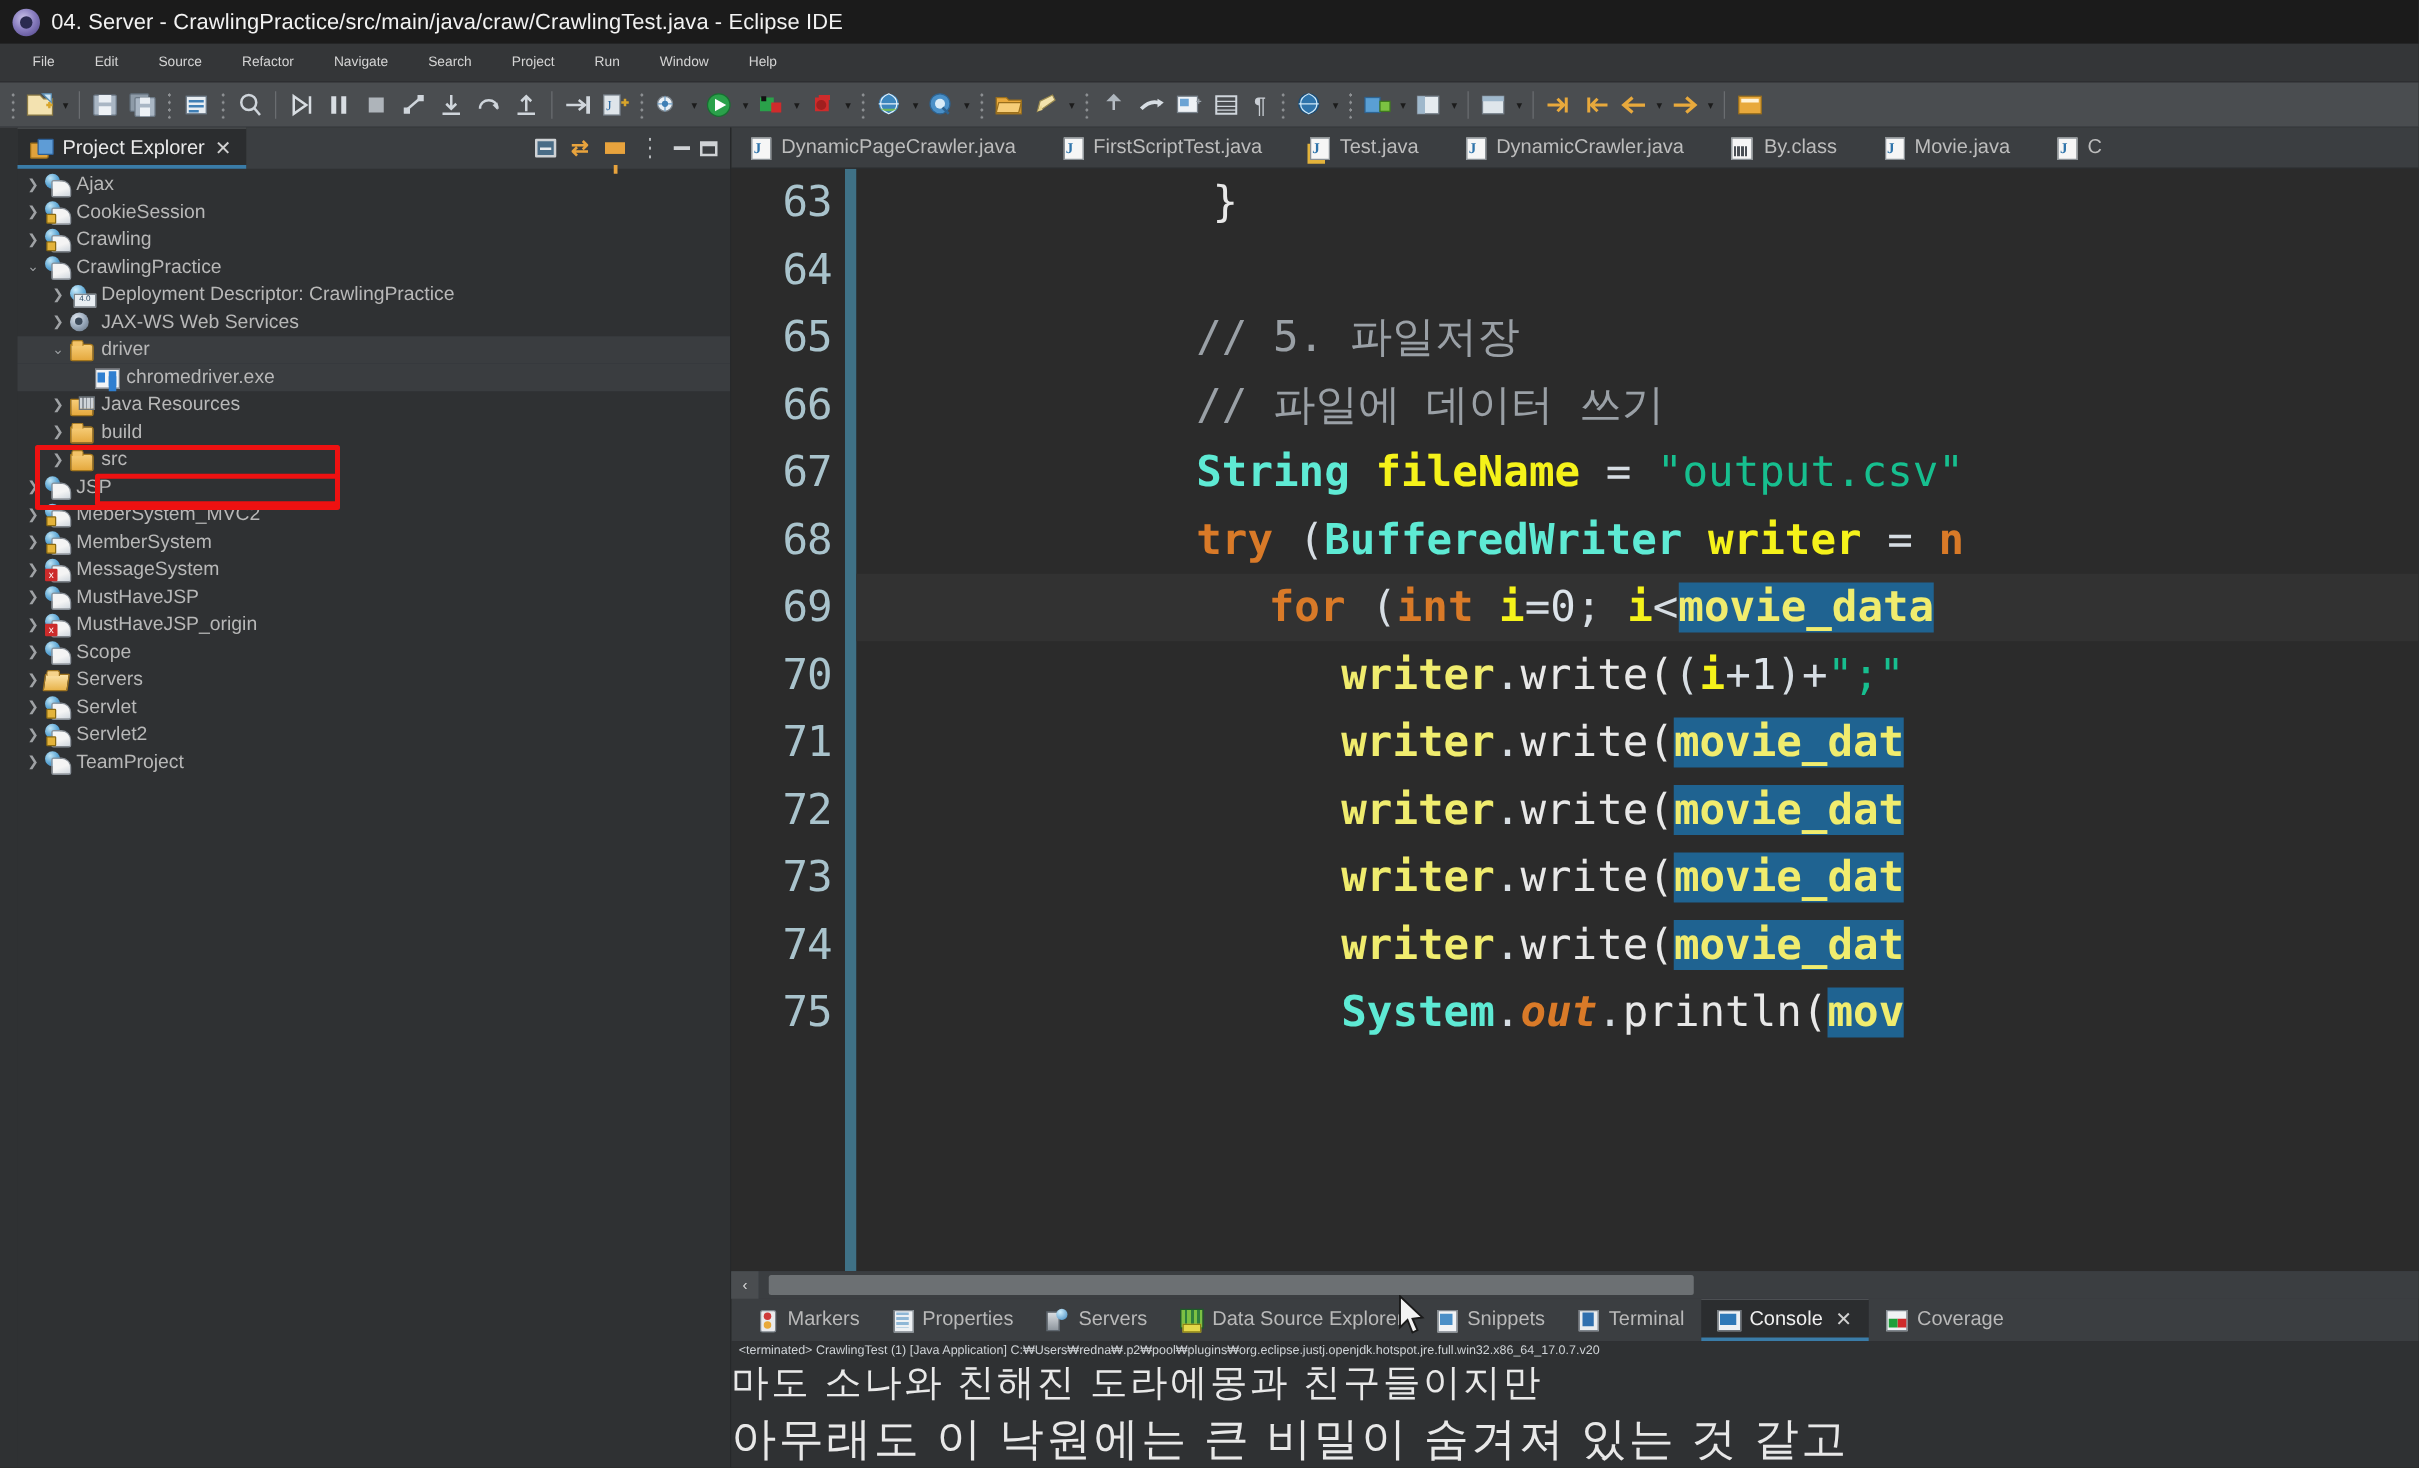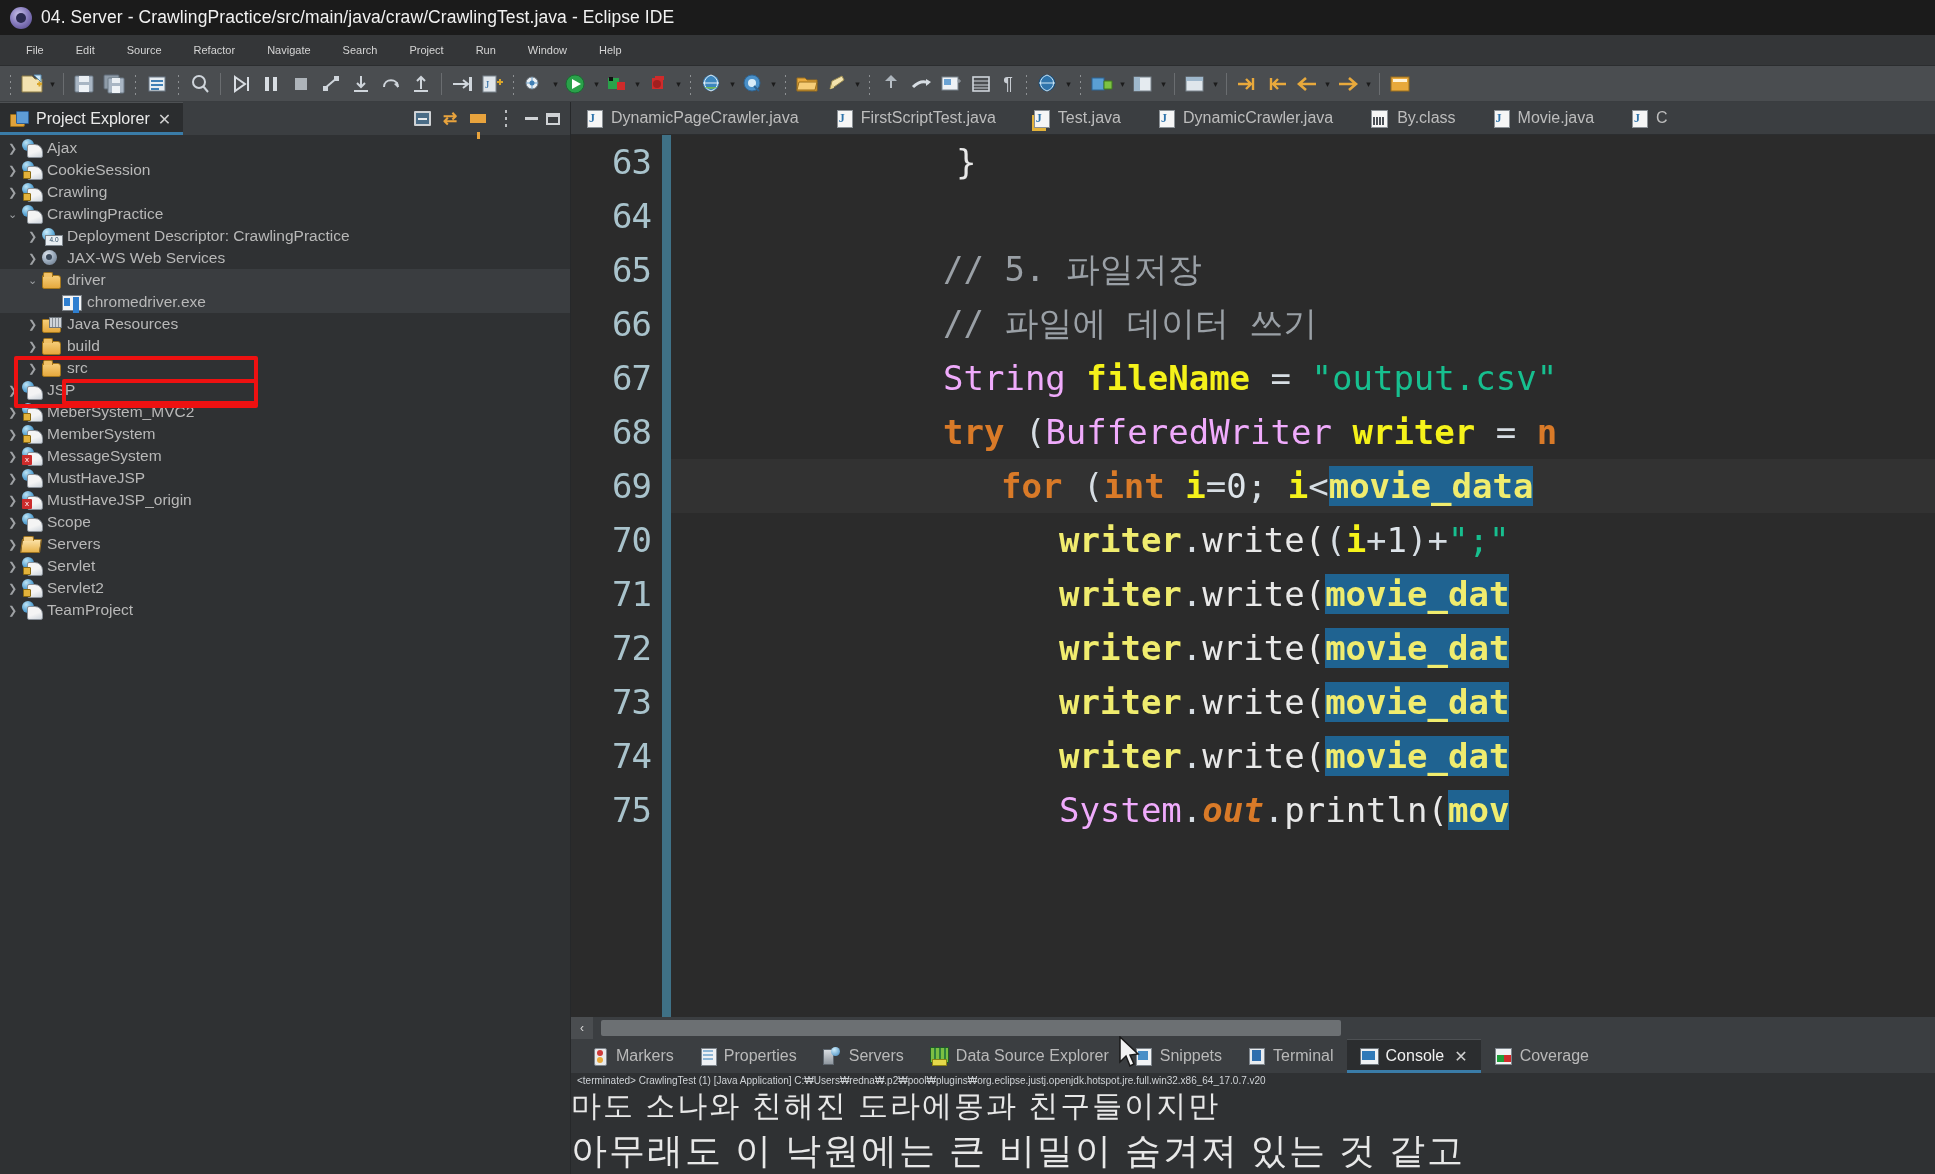--- a/index.html
+++ b/index.html
@@ -54,21 +54,21 @@
     width:5px; height:22px; flex:0 0 auto; margin:0 4px;
     background-image:radial-gradient(#8d9093 1px, transparent 1px);
     background-size:5px 6px;
   }
 
   
   .body-row { display:flex; height:1072px; }
 
   
   .leftpane { width:571px; background:#2f3133; position:relative; flex:0 0 auto;
-    border-right:1px solid #26282a;}
+    border-right:1px solid #26282a;margin-left:14px;}
   .pe-tabrow { height:33px; background:#3b3e41; display:flex; align-items:stretch; position:relative;}
   .pe-tab {
     background:#2b2d2f; display:flex; align-items:center; gap:8px; padding:0 12px 0 10px;
     position:relative; border-top:1px solid #4d5053;
   }
   .pe-tab::after{
     content:""; position:absolute; left:0; right:0; bottom:0; height:3px; background:#3a7ca8;
   }
   .pe-tab .lbl { font-size:16px; color:#eaeaea; white-space:nowrap;}
   .pe-close { font-size:16px; color:#d0d0d0; }
@@ -221,21 +221,21 @@
     height:54px; display:flex; align-items:center; justify-content:flex-end;
     padding-right:20px; font-size:34px; color:#a9c3cc; letter-spacing:-1px;
   }
   .code {
     flex:1 1 auto; position:relative; overflow:hidden;
     font-family:"DejaVu Sans Mono", monospace; font-size:34px;
   }
   .cline { height:54px; display:flex; align-items:center; white-space:pre; }
   .cline.current { background:#323232; }
   .kw   { color:#d97a28; font-weight:bold; }
-  .typ  { color:#f0abfc; font-weight:normal; }
+  .typ  { color:#5eead4; font-weight:bold; }
   .var  { color:#f5f21a; font-weight:bold; }
   .var2 { color:#f0ec6e; font-weight:bold; }
   .str  { color:#17bf8f; }
   .cmt  { color:#9aa0a6; }
   .pl   { color:#e8e8e8; }
   .op   { color:#d6dde3; }
   .num  { color:#dde4ea; }
   .it   { font-style:italic; }
   .selbg{ background:#1f6391; }
 

